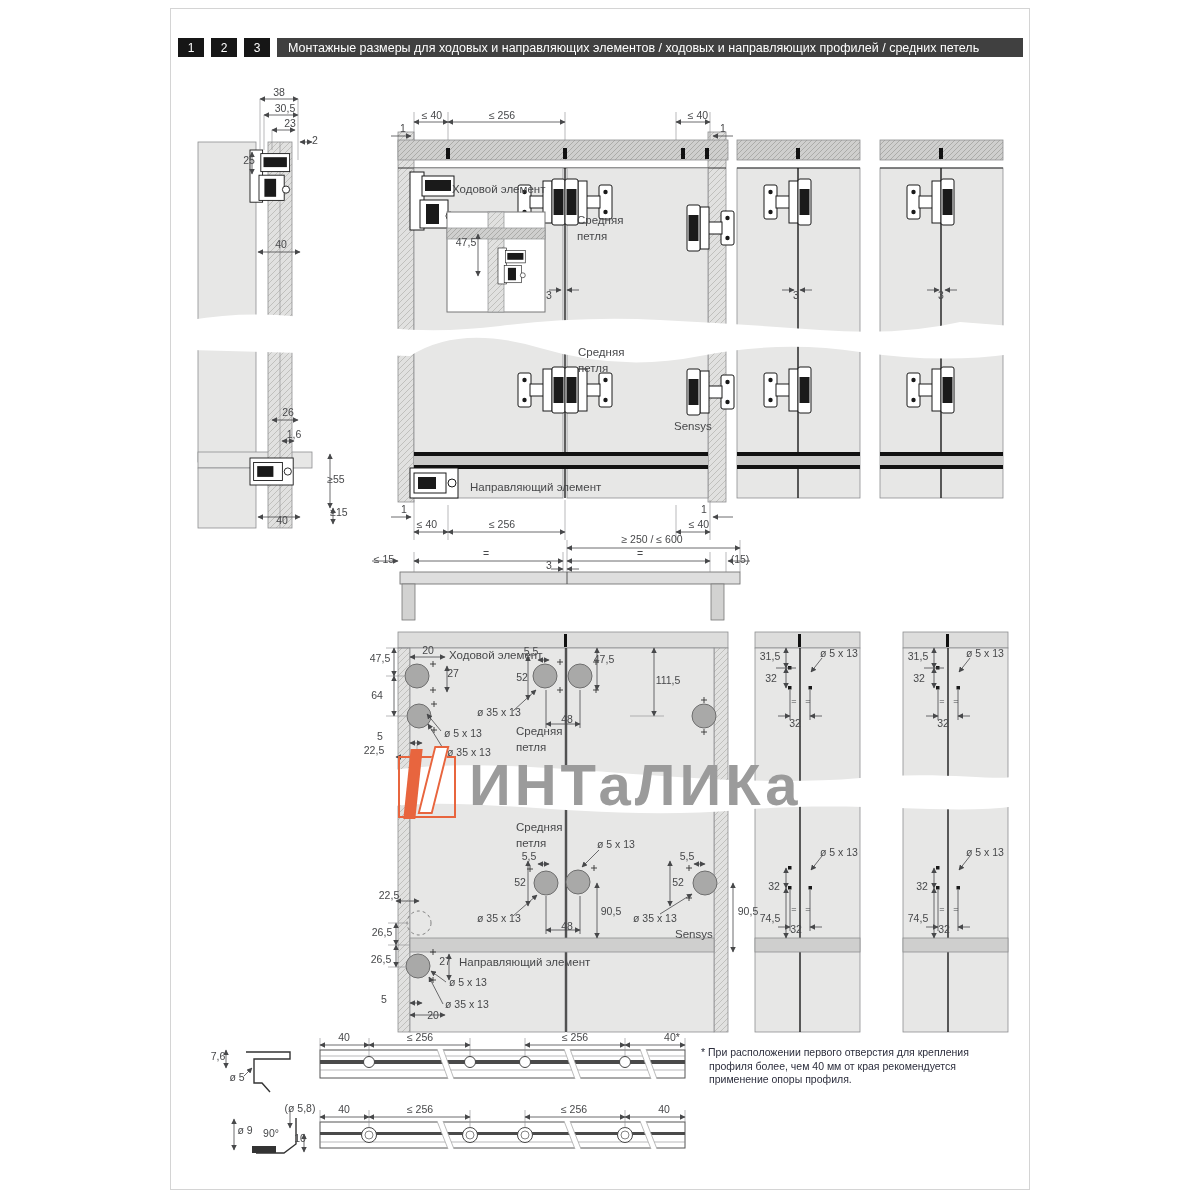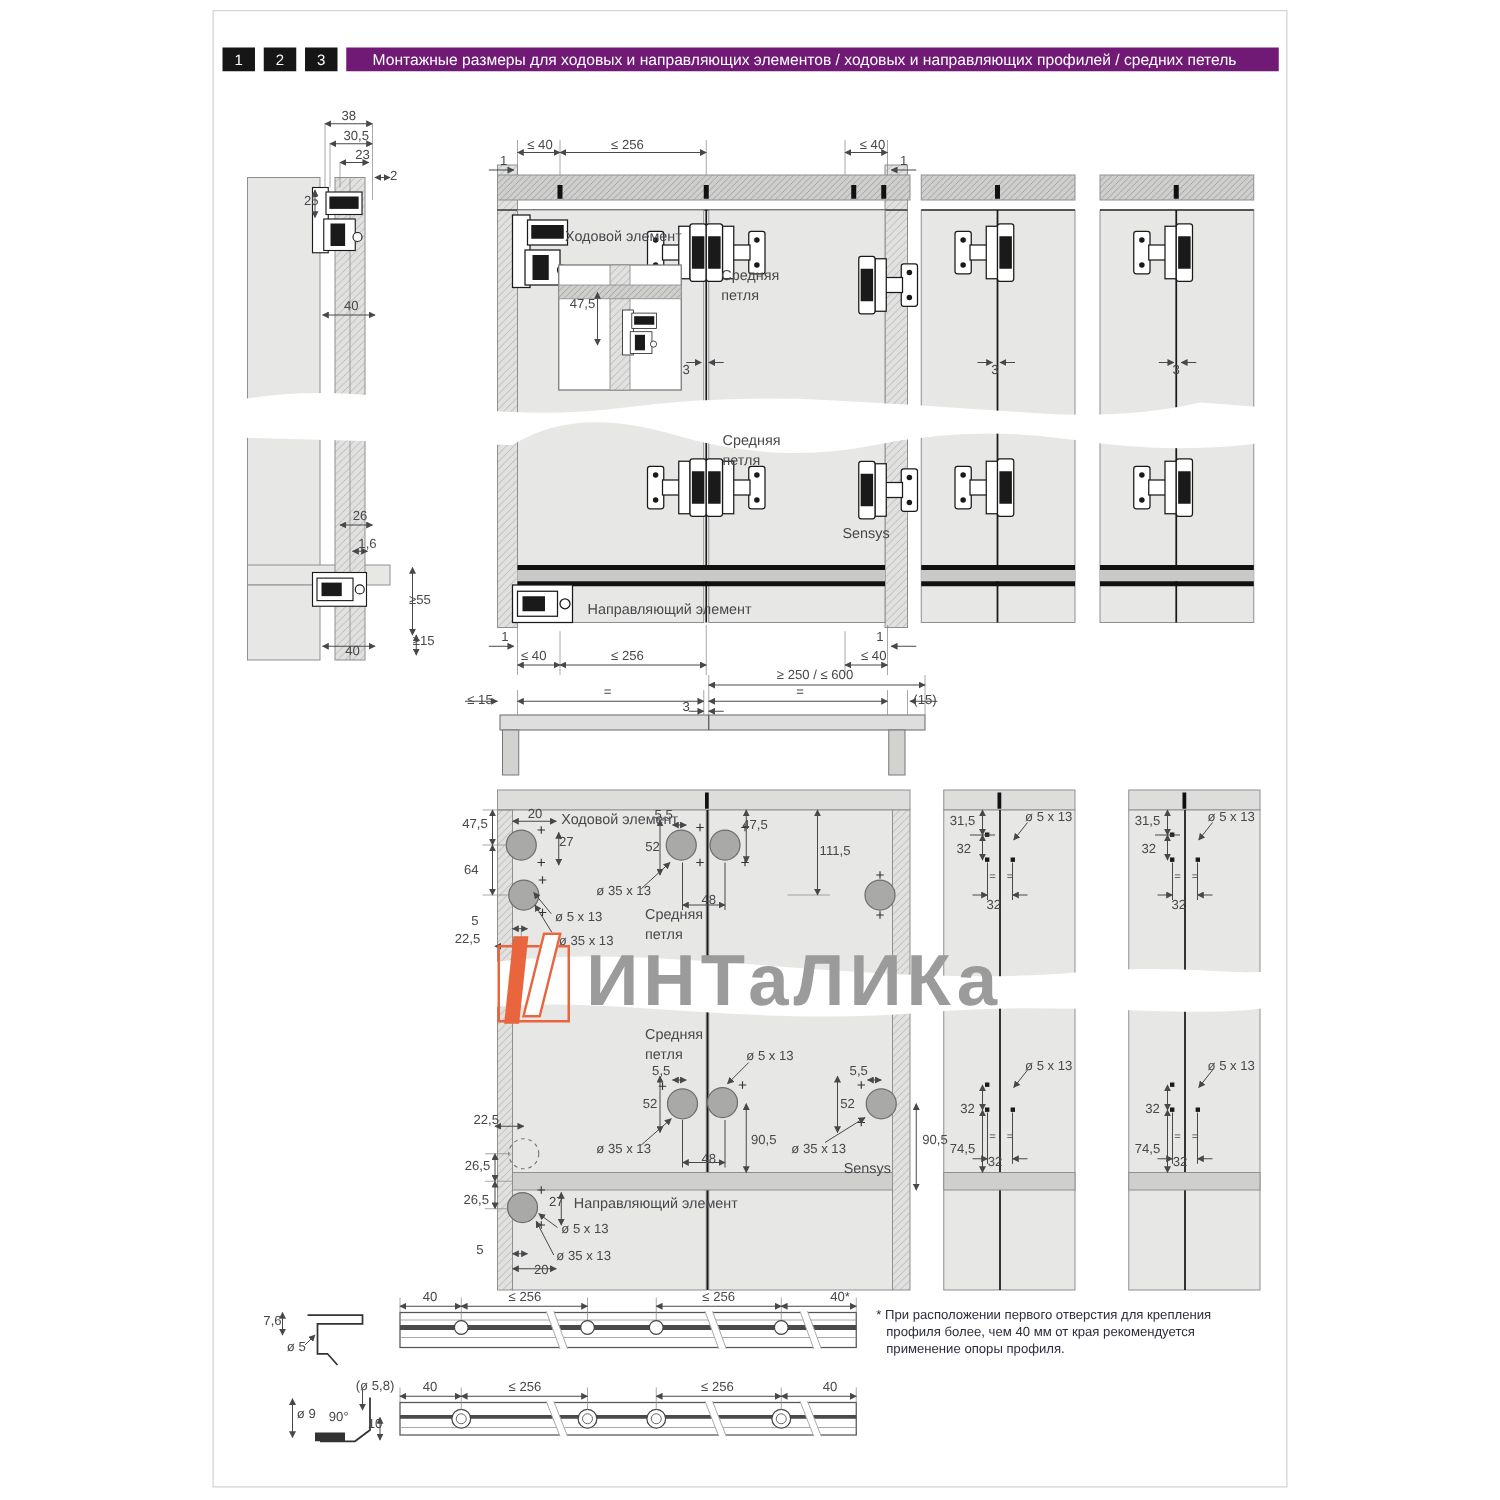--- a/index.html
+++ b/index.html
@@ -4,22 +4,22 @@
 <style>
   html,body{margin:0;padding:0;background:#fff;}
   .page{position:relative;width:1200px;height:1200px;background:#fff;
         font-family:"Liberation Sans",sans-serif;overflow:hidden;}
   .frame{position:absolute;left:170px;top:8px;width:858px;height:1180px;
          border:1px solid #d4d4d4;}
   
   .hdr{position:absolute;left:178px;top:38px;width:845px;height:19px;display:flex;gap:7px;}
   .tab{width:26px;height:19px;background:#161616;color:#fff;font-size:12px;
        display:flex;align-items:center;justify-content:center;}
-  .bar{flex:1;background:#701a75;color:#fff;font-size:12.5px;display:flex;
-       align-items:center;padding-left:21px;white-space:nowrap;overflow:hidden;}
+  .bar{flex:1;background:#404040;color:#fff;font-size:12.5px;display:flex;
+       align-items:center;padding-left:11px;white-space:nowrap;overflow:hidden;}
   
   .wm{position:absolute;left:398px;top:756px;display:flex;gap:13px;}
   .wm-logo{position:relative;width:54px;height:58px;border:2px solid #e8653e;background:transparent;}
   .wm-b1{position:absolute;left:7px;top:-9px;width:12px;height:70px;background:#e8653e;transform:skewX(-6deg);}
   .wm-b2{position:absolute;left:26px;top:-12px;width:11px;height:64px;border:2px solid #e8653e;background:#fff;transform:skewX(-14deg);}
   .wm-text{font-size:58px;font-weight:bold;color:#9b9b9b;letter-spacing:4px;line-height:1;}
   
   .note{position:absolute;left:701px;top:1046px;width:285px;font-size:10.5px;
         font-weight:normal;color:#2c2e3d;line-height:1.3;}
   .note p{margin:0;text-indent:-8px;padding-left:8px;}

